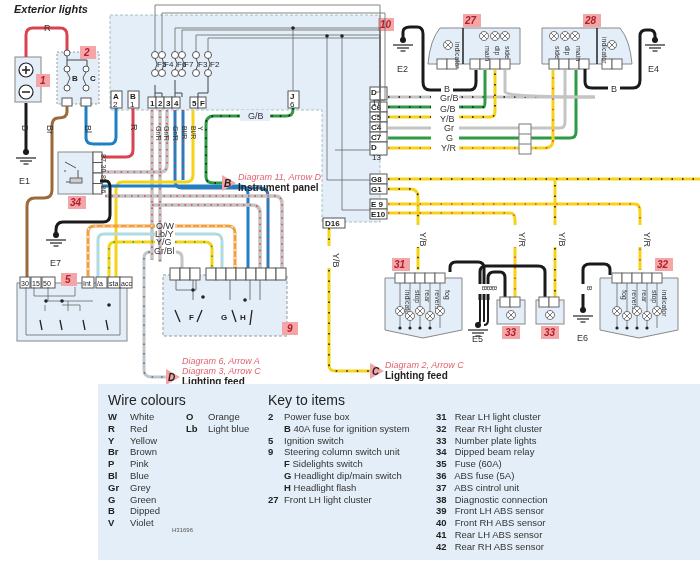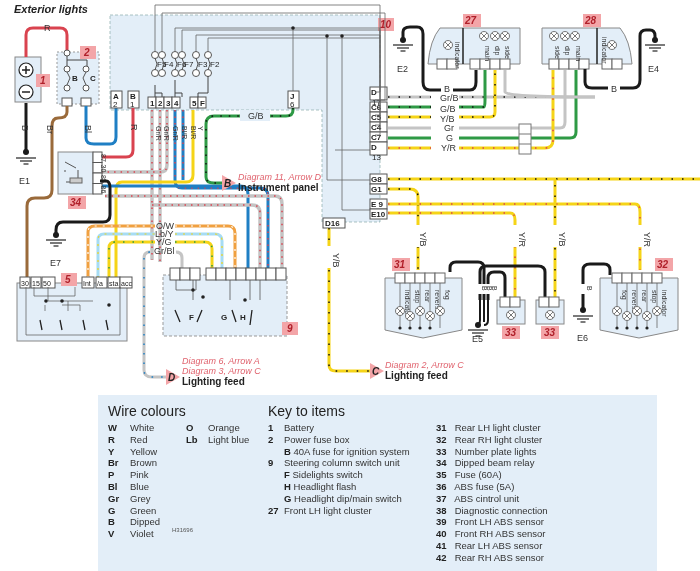--- a/index.html
+++ b/index.html
@@ -8,21 +8,21 @@
   .t{font-family:"Liberation Sans",sans-serif;}
   .title{font-size:11px;font-weight:bold;font-style:italic;fill:#222;}
   .num{font-size:10px;font-weight:bold;font-style:italic;fill:#b0202a;}
   .lbl{font-size:9px;fill:#333;}
   .pin{font-size:8px;fill:#222;}
   .pinb{font-size:8px;fill:#222;font-weight:bold;}
   .vt{font-size:7px;fill:#333;}
   .ref{font-size:9px;font-style:italic;fill:#e0636e;}
   .dest{font-size:10px;font-weight:bold;fill:#222;}
   .arrowl{font-size:10px;font-weight:bold;font-style:italic;fill:#222;}
-  #key{position:absolute;left:98px;top:395px;width:559px;height:176px;background:#e3eef8;}
+  #key{position:absolute;left:98px;top:384px;width:602px;height:176px;background:#e3eef8;}
   .kh{position:absolute;font-size:14px;color:#222;}
   .kcol{position:absolute;font-size:9.5px;color:#333;line-height:11.8px;}
   .kcol .row{white-space:nowrap;}
   .kcol b{color:#222;}
   .wc-code{display:inline-block;width:22px;font-weight:bold;color:#222;}
   .kn{display:inline-block;width:16px;font-weight:bold;color:#222;}
   #sig{position:absolute;left:172px;top:527px;font-size:6px;color:#555;}
 </style>
 </head>
 <body>
@@ -517,27 +517,27 @@
       <div class="row"><span class="wc-code">G</span><span>Green</span></div>
       <div class="row"><span class="wc-code">B</span><span>Dipped</span></div>
       <div class="row"><span class="wc-code">V</span><span>Violet</span></div>
     </div>
   <div class="kcol" style="left:88px;top:27px;" id="wc2">
       <div class="row"><span class="wc-code">O</span><span>Orange</span></div>
       <div class="row"><span class="wc-code">Lb</span><span>Light blue</span></div>
     </div>
   <div class="kh" style="left:170px;top:8px;">Key to items</div>
   <div class="kcol" style="left:170px;top:27px;" id="k1">
-      <div class="row"><span class="kn">1</span><span>Battery</span></div>
       <div class="row"><span class="kn">2</span><span>Power fuse box</span></div>
       <div class="row"><span class="kn"></span><b>B</b> <span>40A fuse for ignition system</span></div>
+      <div class="row"><span class="kn">5</span><span>Ignition switch</span></div>
       <div class="row"><span class="kn">9</span><span>Steering column switch unit</span></div>
       <div class="row"><span class="kn"></span><b>F</b> <span>Sidelights switch</span></div>
+      <div class="row"><span class="kn"></span><b>G</b> <span>Headlight dip/main switch</span></div>
       <div class="row"><span class="kn"></span><b>H</b> <span>Headlight flash</span></div>
-      <div class="row"><span class="kn"></span><b>G</b> <span>Headlight dip/main switch</span></div>
       <div class="row"><span class="kn">27</span><span>Front LH light cluster</span></div>
     </div>
   <div class="kcol" style="left:338px;top:27px;" id="k2">
       <div class="row"><span class="kn">31</span> <span>Rear LH light cluster</span></div>
       <div class="row"><span class="kn">32</span> <span>Rear RH light cluster</span></div>
       <div class="row"><span class="kn">33</span> <span>Number plate lights</span></div>
       <div class="row"><span class="kn">34</span> <span>Dipped beam relay</span></div>
       <div class="row"><span class="kn">35</span> <span>Fuse (60A)</span></div>
       <div class="row"><span class="kn">36</span> <span>ABS fuse (5A)</span></div>
       <div class="row"><span class="kn">37</span> <span>ABS cintrol unit</span></div>

